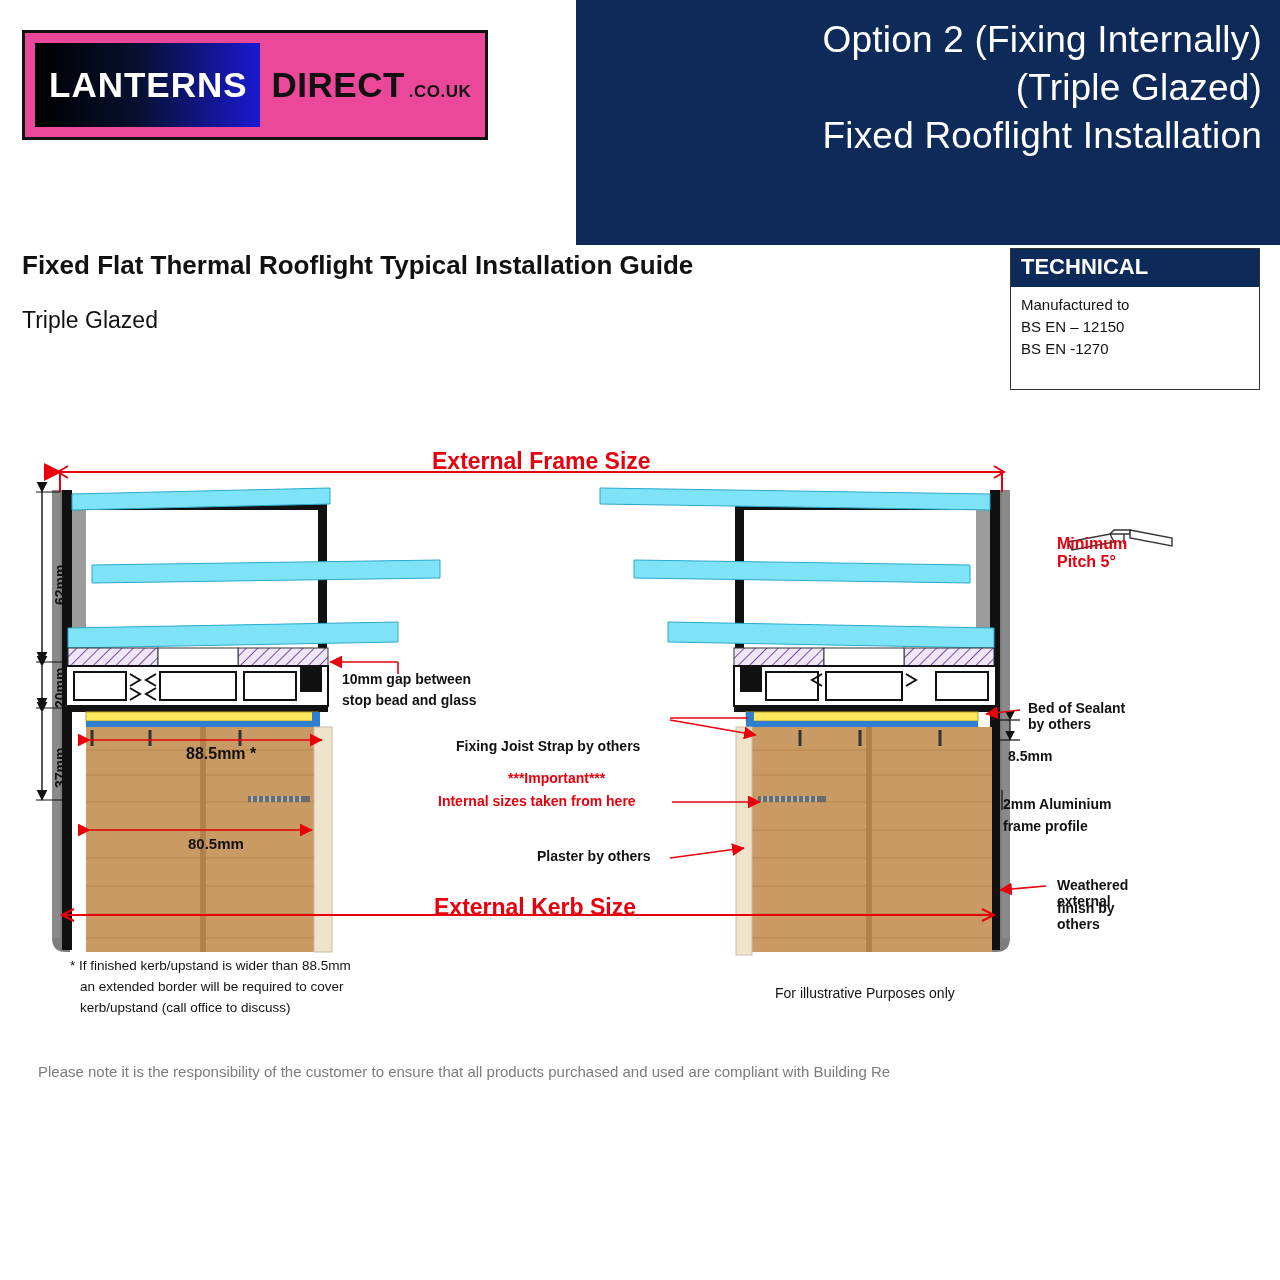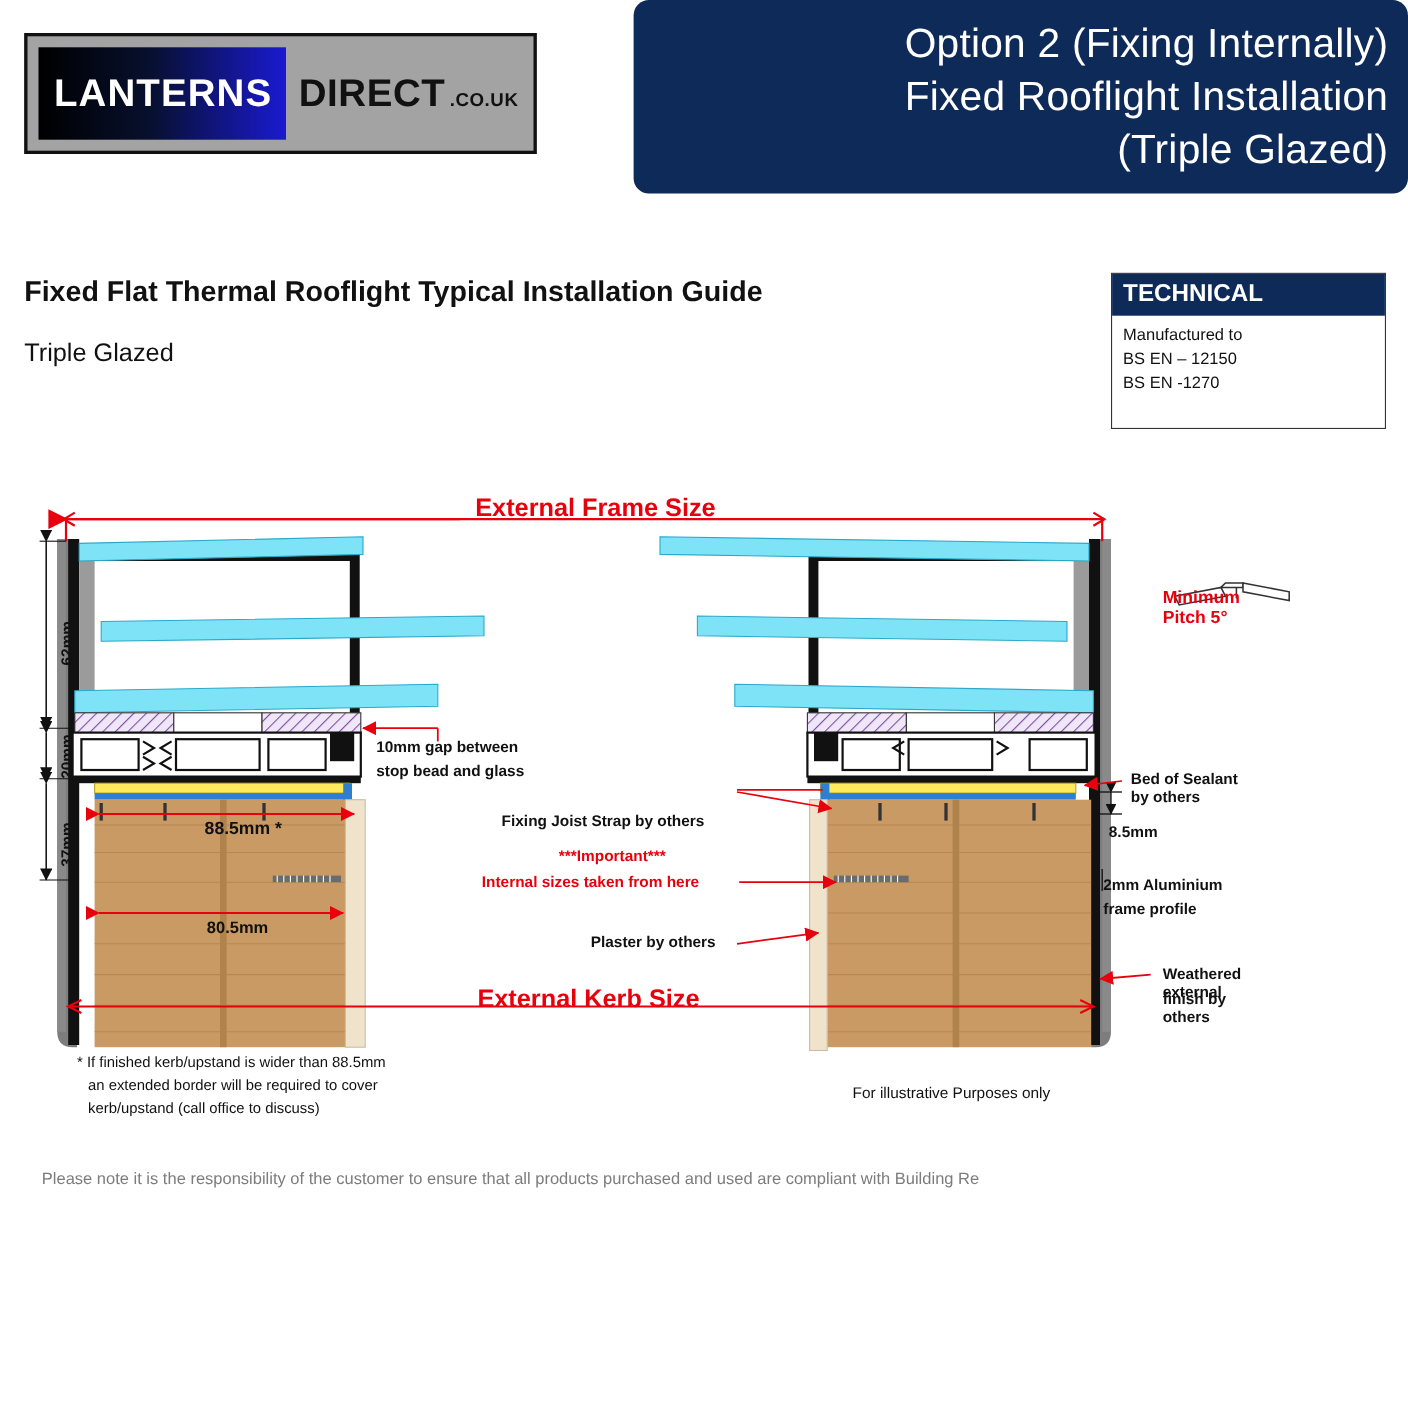--- a/index.html
+++ b/index.html
@@ -7,33 +7,32 @@
   body {
     width:1280px; height:1280px;
     background:#ffffff;
     font-family:"Liberation Sans", sans-serif;
     position:relative;
     overflow:hidden;
   }
 
   
   .header-band {
-    position:absolute; left:576px; top:0; width:704px; height:176px;
+    position:absolute; left:576px; top:0; width:704px; height:245px;
     background:#0e2a59;
-    border-radius:14px;
   }
   .header-band .htitle {
     position:absolute; right:18px; top:16px;
     text-align:right; color:#ffffff;
     font-size:37px; line-height:48px; font-weight:400;
     letter-spacing:.2px;
   }
   .logo-box {
     position:absolute; left:22px; top:30px; width:466px; height:110px;
-    border:3px solid #111; background:#a3a3a3;padding-left:28px;
+    border:3px solid #111; background:#ec4899;padding-left:28px;
   }
   .logo-inner {
     position:absolute; left:10px; top:10px; right:10px; bottom:10px;
     display:flex; align-items:center;
   }
   .logo-left {
     background:linear-gradient(90deg,#000 0%, #07102e 45%, #1a1ad0 100%);
     color:#fff; font-weight:700; font-size:35px; letter-spacing:1px;
     padding:10px 12px 10px 14px; height:100%; display:flex; align-items:center;
   }
@@ -82,22 +81,22 @@
     position:absolute; left:38px; top:1063px; font-size:15px; color:#7c7c7c;
   }
   .pitch-lbl { position:absolute; left:1057px; top:495px; font-size:16px; font-weight:700; color:#e8000d; }
 </style>
 </head>
 <body>
 
 <div class="header-band">
   <div class="htitle">
     <div>Option 2 (Fixing Internally)</div>
+    <div>(Triple Glazed)</div>
     <div>Fixed Rooflight Installation</div>
-    <div>(Triple Glazed)</div>
   </div>
 </div>
 
 <div class="logo-box">
   <div class="logo-inner">
     <div class="logo-left">LANTERNS</div>
     <div class="logo-right">
       <span>DIRECT</span>
       <span class="co">.CO.UK</span>
     </div>

